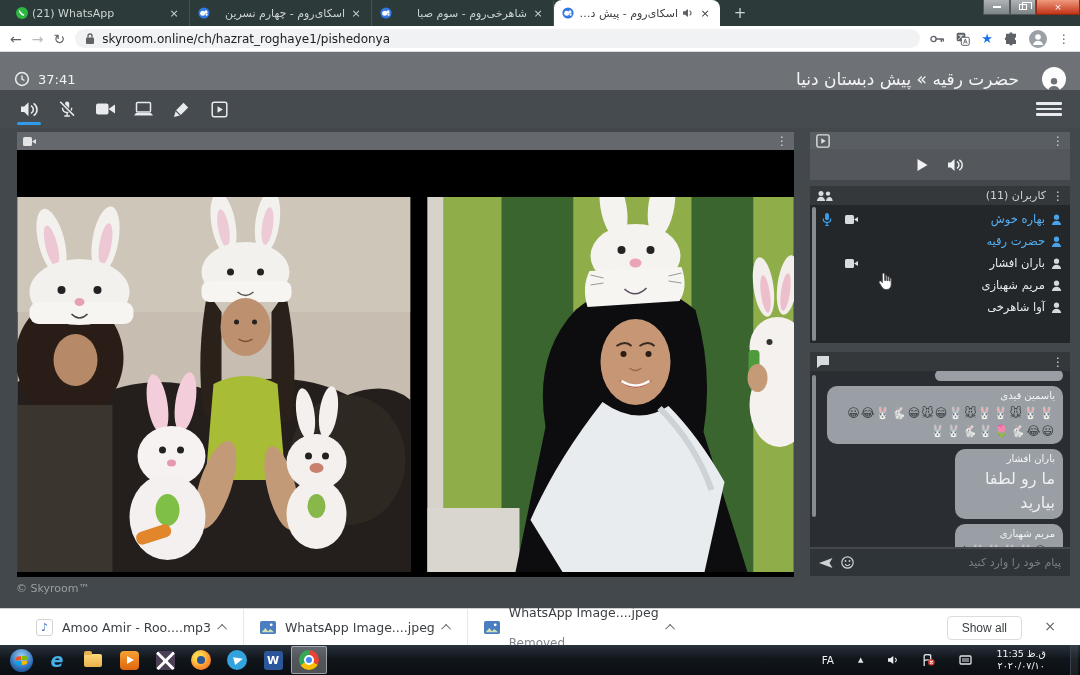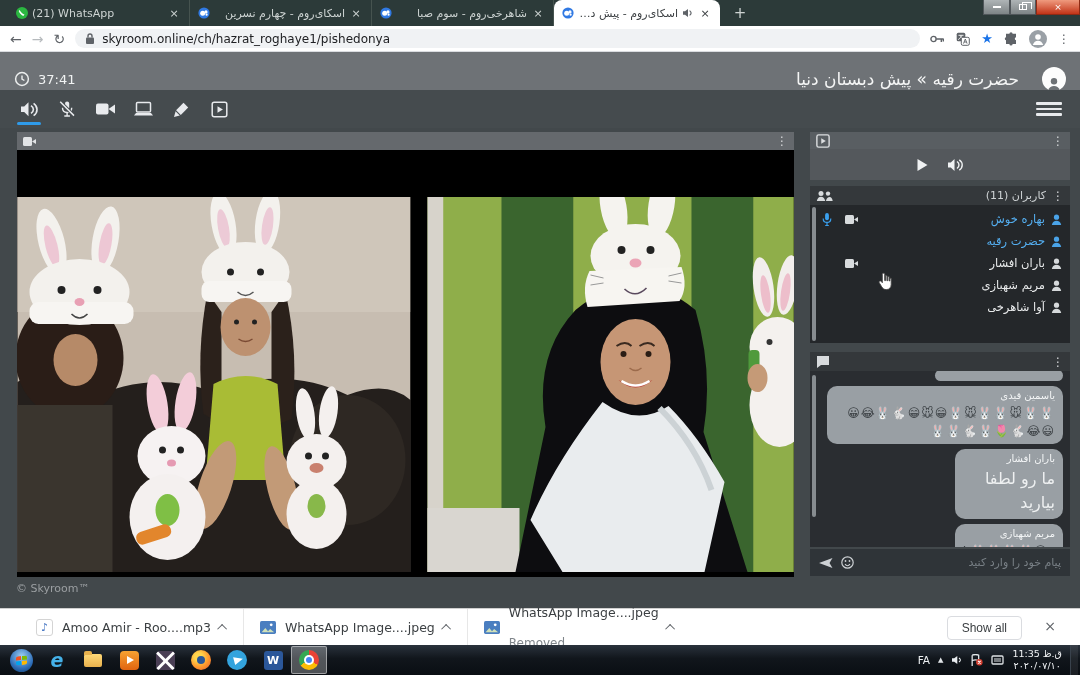--- a/index.html
+++ b/index.html
@@ -109,21 +109,21 @@
   .km i{position:absolute;left:8px;top:-2px;width:3px;height:24px;background:#fff}
   .km i:first-child{transform:rotate(45deg)}.km i:last-child{transform:rotate(-45deg)}
   .ffox{width:20px;height:20px;border-radius:50%;background:radial-gradient(circle at 38% 35%,#ffd54d 0 22%,#ff9a2e 55%,#e3562a 100%);position:relative}
   .ffox:after{content:"";position:absolute;left:6px;top:6px;width:8px;height:8px;border-radius:50%;background:#2b5797}
   .tg{width:20px;height:20px;border-radius:50%;background:#33a3dd;display:flex;align-items:center;justify-content:center}
   .tg i{width:0;height:0;border-left:9px solid #fff;border-top:4px solid transparent;border-bottom:4px solid transparent;transform:rotate(-15deg);margin-left:2px}
   .word{width:19px;height:19px;border-radius:3px;background:#2b579a;color:#fff;font-weight:bold;font-size:11px;display:flex;align-items:center;justify-content:center}
   .chrome{width:20px;height:20px;border-radius:50%;background:conic-gradient(#ea4335 0 33%,#fbbc05 33% 66%,#34a853 66% 100%);position:relative}
   .chrome:before{content:"";position:absolute;left:5px;top:5px;width:10px;height:10px;border-radius:50%;background:#fff}
   .chrome:after{content:"";position:absolute;left:7px;top:7px;width:6px;height:6px;border-radius:50%;background:#4285f4}
-  .tray{margin-left:auto;display:flex;align-items:center;gap:8px;padding-right:2px;color:#eef1f3}
+  .tray{margin-left:auto;display:flex;align-items:center;gap:24px;padding-right:2px;color:#eef1f3}
   .tray-lang{font-size:10.5px}
   .tray-chev{font-size:7px;color:#dfe3e6}
   .tray-clock{font-size:9.5px;line-height:1.3;text-align:center;color:#f2f4f6}
   .show-desktop{width:8px;height:30px;border-left:1px solid #39424c;background:rgba(255,255,255,.07)}
 
   .cursor{position:absolute;left:878px;top:272px;z-index:50;pointer-events:none}
 </style>
 </head>
 <body>
 

